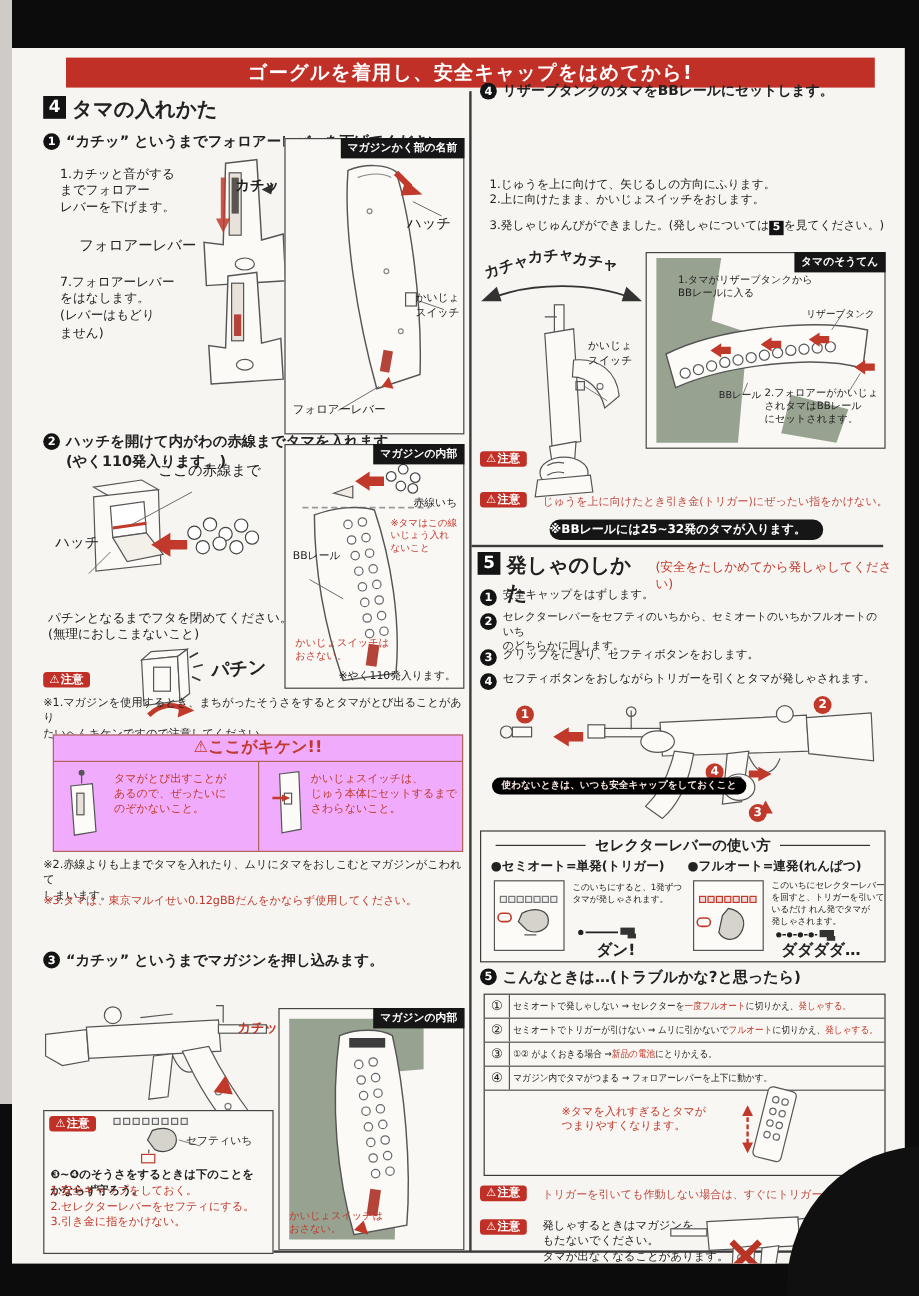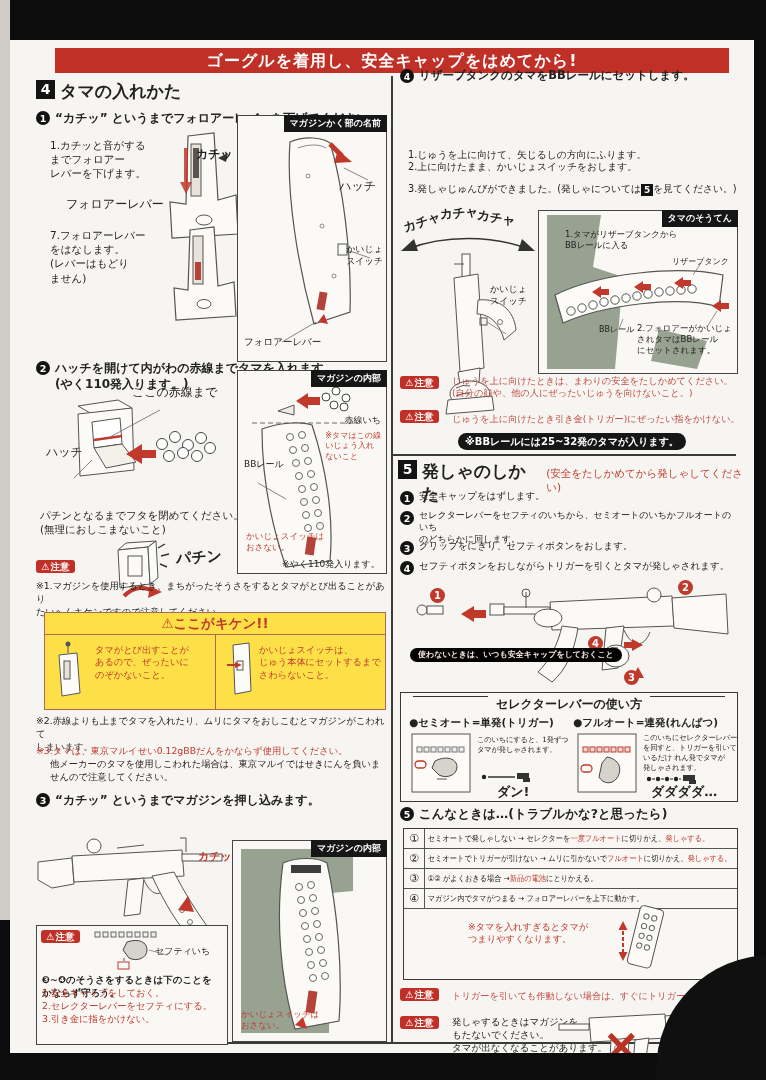--- a/index.html
+++ b/index.html
@@ -38,29 +38,29 @@
   .row{display:flex;gap:5px;align-items:flex-start}
   .cnum{display:inline-flex;width:14px;height:14px;border-radius:50%;background:#131313;color:#fff;
         font-size:9.5px;font-weight:bold;align-items:center;justify-content:center;flex:none;margin-top:1px}
   .cb{display:inline-flex;align-items:center;background:#c13027;color:#fff;font-weight:bold;
       font-size:9.5px;padding:1px 5px;border-radius:3px;gap:1px;line-height:1.2}
   .panel{border:1.3px solid #454545;background:#faf8f4}
   .phead{position:absolute;top:-1px;right:-1px;background:#161616;color:#fff;font-size:9px;
          font-weight:bold;padding:2px 6px;z-index:3}
   .warnbox{background:#c13027;color:#fff;font-weight:bold;font-size:10.5px;line-height:1.45;
            padding:3px 7px;white-space:pre-line}
-  .pill-black{background:#161616;color:#fff;font-weight:bold;font-size:10px;text-align:center;
+  .pill-black{background:#161616;color:#fff;font-weight:bold;font-size:10px;text-align:left;
               border-radius:9px;line-height:17px}
   .pill-pink{background:#000000;color:#f9e6e1;font-size:8px;font-weight:bold;border-radius:8px;
              padding:2px 8px;line-height:1.2}
-  .danger{border:1.3px solid #b0655c;background:#fde047}
+  .danger{border:1.3px solid #b0655c;background:#f0abfc}
   .danger-title{border-bottom:1.3px solid #b0655c;color:#c0392b;font-weight:bold;font-size:13.5px;
                 text-align:center;height:21px;line-height:21px}
   .selbox{border:1.5px solid #3a3a3a;background:#f9f7f3}
-  .seltitle{position:absolute;left:0;right:0;top:3px;display:flex;align-items:flex-start;gap:8px;
+  .seltitle{position:absolute;left:0;right:0;top:3px;display:flex;align-items:center;gap:8px;
             font-weight:bold;font-size:12px;padding:0 12px}
   .seltitle::before,.seltitle::after{content:"";flex:1;border-top:1.3px solid #333}
   .tbox{border:1.3px solid #3a3a3a;background:#f9f7f3}
   .trow{display:flex;border-bottom:1px solid #555;height:19px;align-items:stretch}
   .tnum{width:20px;border-right:1px solid #555;font-size:11px;flex:none;display:flex;
         align-items:center;justify-content:center}
   .ttext{font-size:8px;display:flex;align-items:center;padding:0 3px;white-space:nowrap;
          transform:scaleX(.9);transform-origin:left center}
   .rednum{position:absolute;width:15px;height:15px;border-radius:50%;background:#c0392b;color:#fff;
           font-size:10px;font-weight:bold;display:flex;align-items:center;justify-content:center}
@@ -252,22 +252,20 @@
         <path d="M12 21 l7 3 l-7 3 z" fill="#c0392b"></path>
     </svg>
     <div class="abs pl t92 red" style="left:214px;top:31px;width:122px">かいじょスイッチは、
 じゅう本体にセットするまで
 さわらないこと。</div>
   </div>
 
   <div class="abs pl t93" style="left:26px;top:674px;width:354px">※2.赤線よりも上までタマを入れたり、ムリにタマをおしこむとマガジンがこわれて
 しまいます。</div>
   <div class="abs t93 red" style="left:26px;top:704px;width:354px">※3.タマは、東京マルイせい0.12gBBだんをかならず使用してください。</div>
-  <div class="abs pl t93" style="left:40px;top:717px;width:338px">他メーカーのタマを使用しこわれた場合は、東京マルイではせきにんを負いま
-せんので注意してください。</div>
 
   <div class="abs row" style="left:26px;top:752px;width:352px">
     <span class="cnum">3</span>
     <span class="b t12">“カチッ” というまでマガジンを押し込みます。</span>
   </div>
 
   <svg class="abs" style="left:22px;top:778px" width="205" height="150" viewBox="0 0 205 150">
     <path d="M6 44 L40 40 L42 66 L20 70 L6 62 Z" fill="#fbfaf7" stroke="#555"></path>
     <path d="M40 38 L150 32 L152 58 L42 64 Z" fill="#fbfaf7" stroke="#555"></path>
     <rect x="150" y="36" width="40" height="7" fill="#fbfaf7" stroke="#555"></rect>
@@ -417,22 +415,20 @@
     <span class="abs t8" style="left:60px;top:114px">BBレール</span>
     <span class="abs t85 pl" style="right:5px;top:112px">2.フォロアーがかいじょ
 されタマはBBレール
 にセットされます。</span>
   </div>
 
   <span class="abs cb" style="left:390px;top:336px">
     <span>⚠</span>
       <span>注意</span>
   </span>
-  <div class="abs pl t92 dkred" style="left:442px;top:335px;width:288px">じゅうを上に向けたときは、まわりの安全をたしかめてください。
-(自分の顔や、他の人にぜったいじゅうを向けないこと。)</div>
   <span class="abs cb" style="left:390px;top:370px">
     <span>⚠</span>
       <span>注意</span>
   </span>
   <div class="abs t92 dkred" style="left:442px;top:373px;width:288px">じゅうを上に向けたとき引き金(トリガー)にぜったい指をかけない。</div>
   <div class="abs pill-black" style="left:448px;top:393px;width:228px;height:17px">※BBレールには25~32発のタマが入ります。</div>
 
   <div class="abs row" style="left:388px;top:420px">
     <span class="secbadge">5</span>
     <span class="b t17">発しゃのしかた</span>

